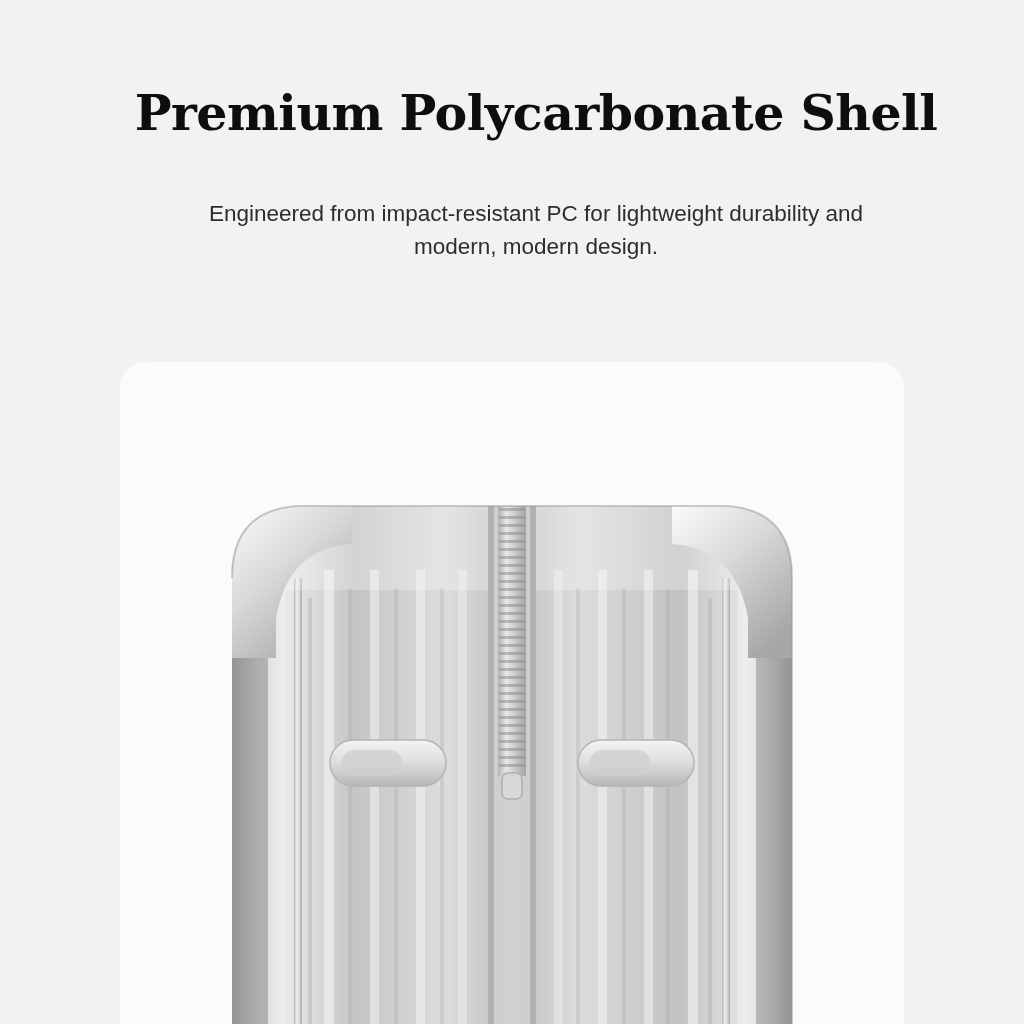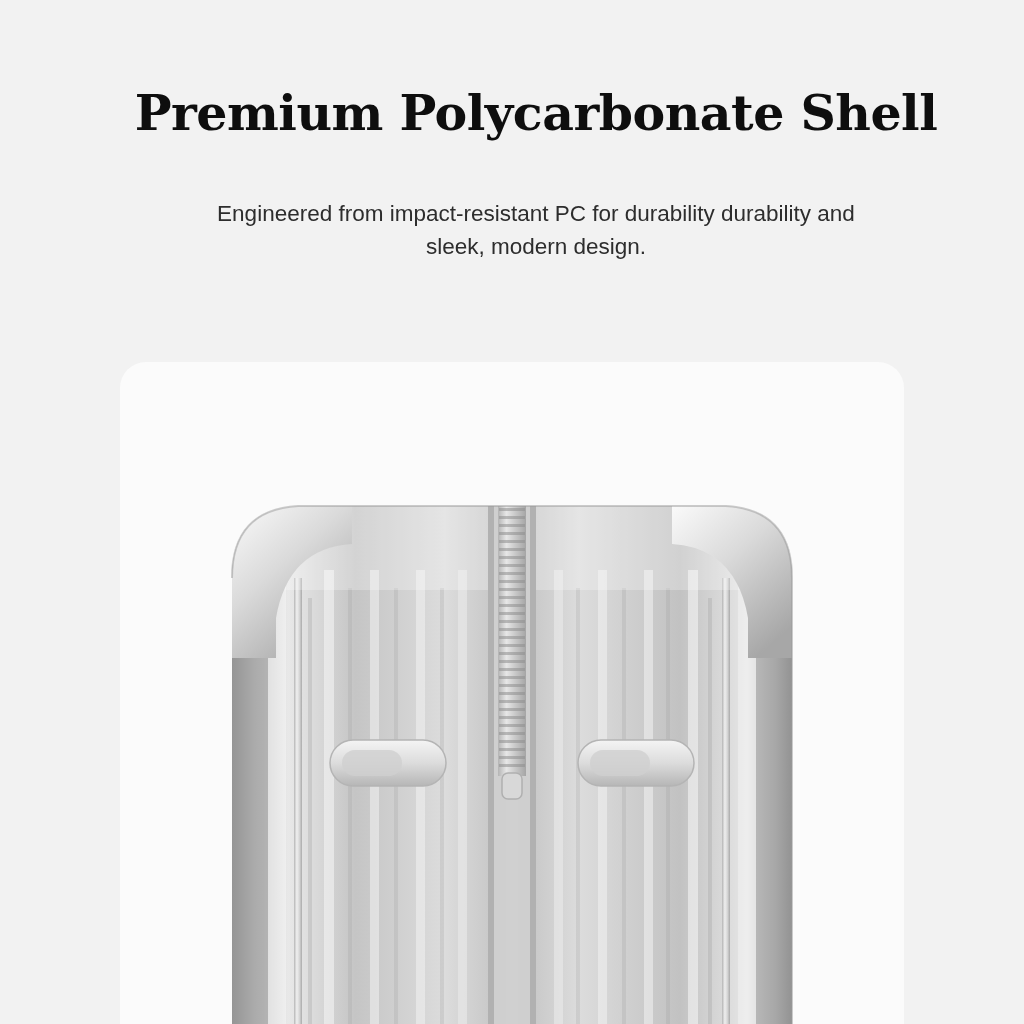--- a/index.html
+++ b/index.html
@@ -67,21 +67,21 @@
     display: block;
   }
 </style>
 </head>
 <body>
 
 <div class="page">
 
   <h1 class="headline">Premium Polycarbonate Shell</h1>
 
-  <p class="subhead">Engineered from impact-resistant PC for durability durability and sleek, modern design.</p>
+  <p class="subhead">Engineered from impact-resistant PC for lightweight durability and modern, modern design.</p>
 
   <div class="image-card">
     <div class="suitcase-wrap">
       <svg class="suitcase-svg" width="620" height="620" viewBox="0 0 620 620" xmlns="http://www.w3.org/2000/svg">
         <defs>
           <linearGradient id="bodyGrad" x1="0" y1="0" x2="1" y2="0">
             <stop offset="0" stop-color="#9b9b9b"></stop>
             <stop offset="0.04" stop-color="#c3c3c3"></stop>
             <stop offset="0.10" stop-color="#e8e8e8"></stop>
             <stop offset="0.22" stop-color="#c5c5c5"></stop>

